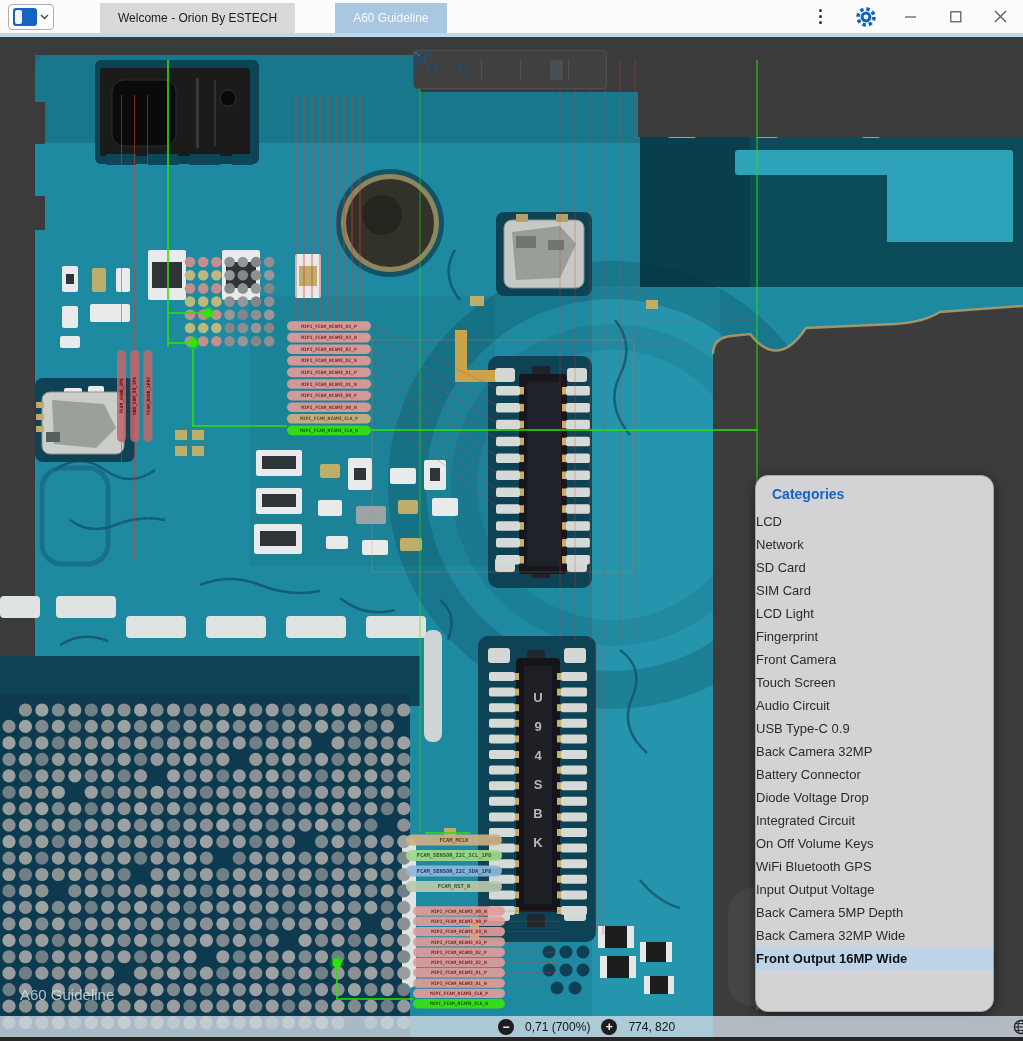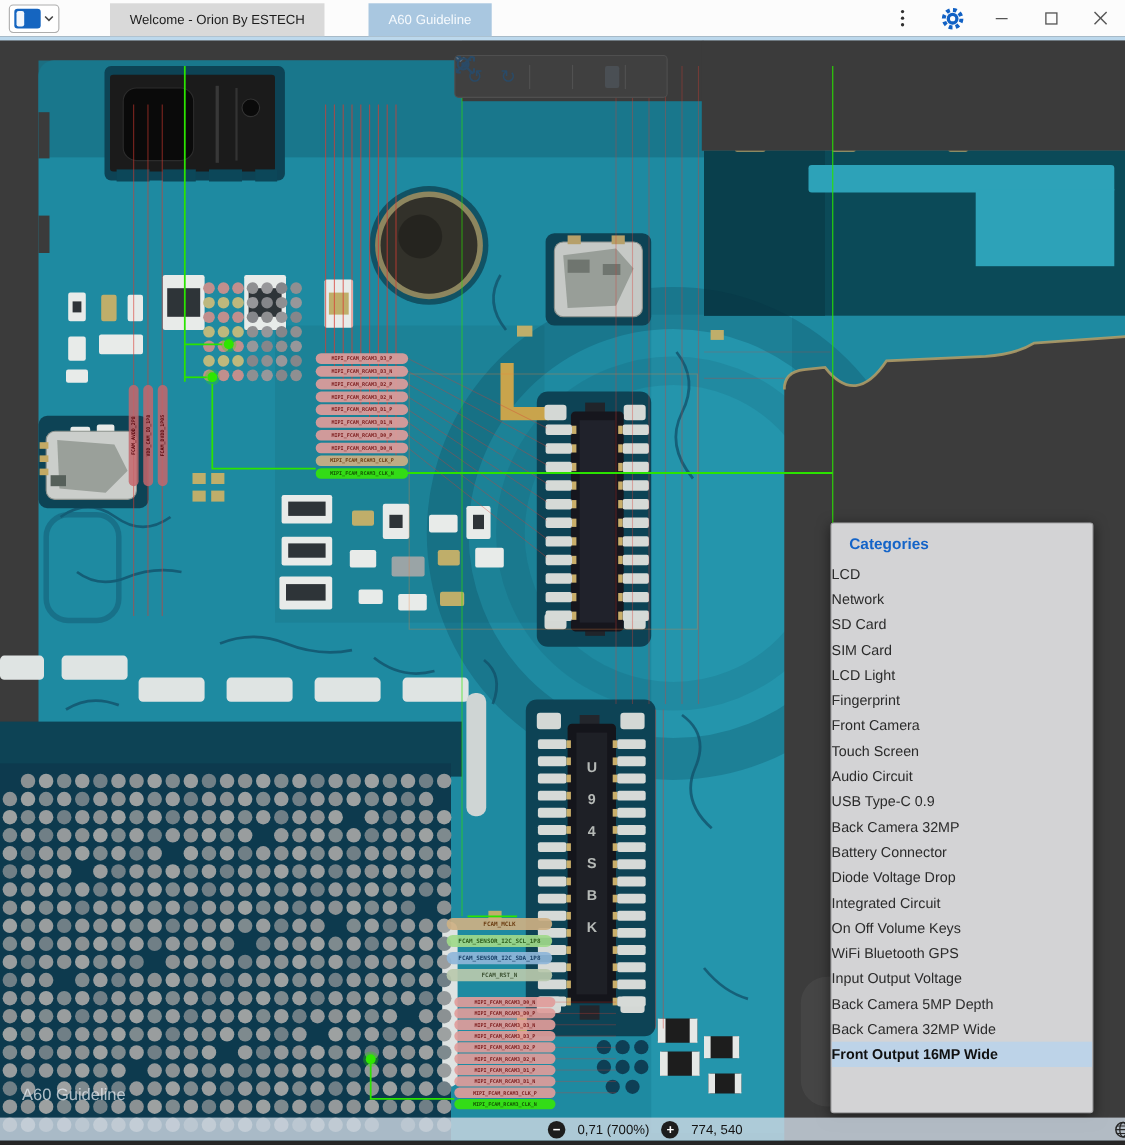--- a/index.html
+++ b/index.html
@@ -30,21 +30,21 @@
   .toolbar{position:absolute;left:413px;top:13px;width:192px;height:37px;background:#404040;
            border:1px solid #4f4f4f;border-radius:4px;display:flex;align-items:center;
            justify-content:center;gap:2px;}
   .tbtn{width:28px;height:26px;display:flex;align-items:center;justify-content:center;
         color:#2a4a66;font-size:17px;cursor:pointer;border-radius:3px;}
   .tsep{width:1px;height:22px;background:#515151;margin:0 3px;}
   .chevbox{width:13px;height:20px;background:rgba(100,120,135,.28);border-radius:2px;
            display:flex;align-items:center;justify-content:center;cursor:pointer;}
   
   .panel{position:absolute;left:755px;top:438px;width:239px;height:537px;background:#d3d3d5;
-         border:1px solid #a8a8aa;border-radius:3px;box-shadow:0 3px 12px rgba(0,0,0,.5);
+         border:1px solid #a8a8aa;border-radius:13px;box-shadow:0 3px 12px rgba(0,0,0,.5);
          padding-top:8px;box-sizing:border-box;overflow:hidden;}
   .panel h3{margin:2px 0 8px 16px;font-size:14px;color:#1464c8;}
   .cat-item{height:23px;line-height:23px;padding-left:0;font-size:13px;color:#2b2b2b;
             cursor:pointer;white-space:nowrap;}
   .cat-item.selected{background:#bdd3e8;font-weight:bold;color:#101010;}
   
   .statusbar{position:absolute;left:0;top:979px;width:1023px;height:21px;
              background:rgba(204,215,226,.82);display:flex;align-items:center;font-size:12px;color:#141414;}
   .zoomgrp{position:absolute;left:498px;display:flex;align-items:center;gap:11px;}
   .cbtn{width:16px;height:16px;border-radius:50%;background:#1d1d1d;color:#fff;display:flex;
@@ -1215,21 +1215,21 @@
           <div class="cat-item">Back Camera 32MP Wide</div>
           <div class="cat-item selected">Front Output 16MP Wide</div>
         </div>
     </div>
 
     <div class="statusbar">
       <div class="zoomgrp">
         <div class="cbtn">−</div>
         <span>0,71 (700%)</span>
         <div class="cbtn">+</div>
-        <span>774, 540</span>
+        <span>774, 820</span>
       </div>
       <div class="globe">
         <svg width="16" height="16" viewBox="0 0 16 16">
           <circle cx="8" cy="8" r="6.6" fill="none" stroke="#262626" stroke-width="1.3"></circle>
           <ellipse cx="8" cy="8" rx="3" ry="6.6" fill="none" stroke="#262626" stroke-width="1.1"></ellipse>
           <line x1="1.4" y1="8" x2="14.6" y2="8" stroke="#262626" stroke-width="1.1"></line>
           <line x1="2.2" y1="4.6" x2="13.8" y2="4.6" stroke="#262626" stroke-width="1"></line>
           <line x1="2.2" y1="11.4" x2="13.8" y2="11.4" stroke="#262626" stroke-width="1"></line>
         </svg>
       </div>

